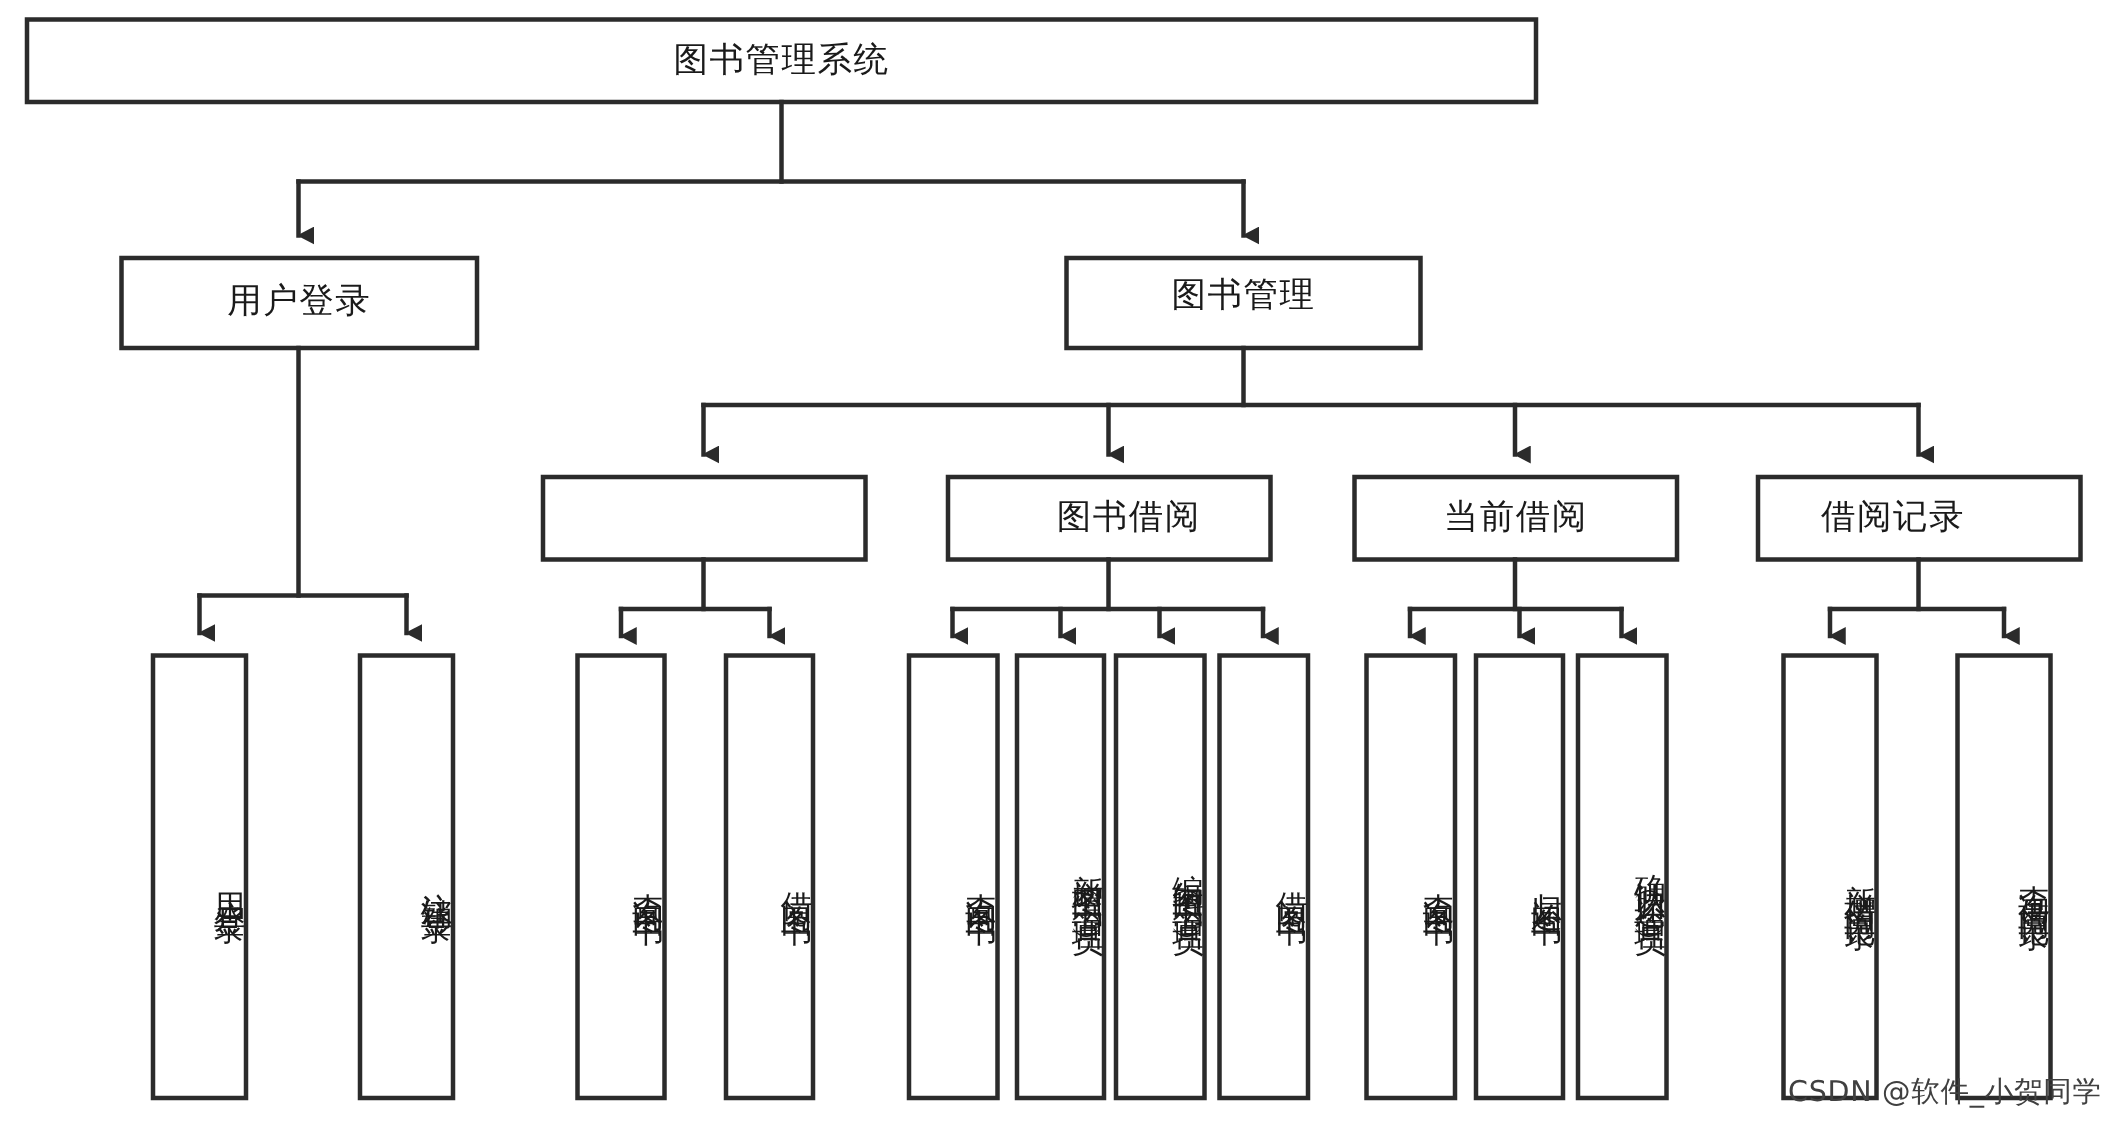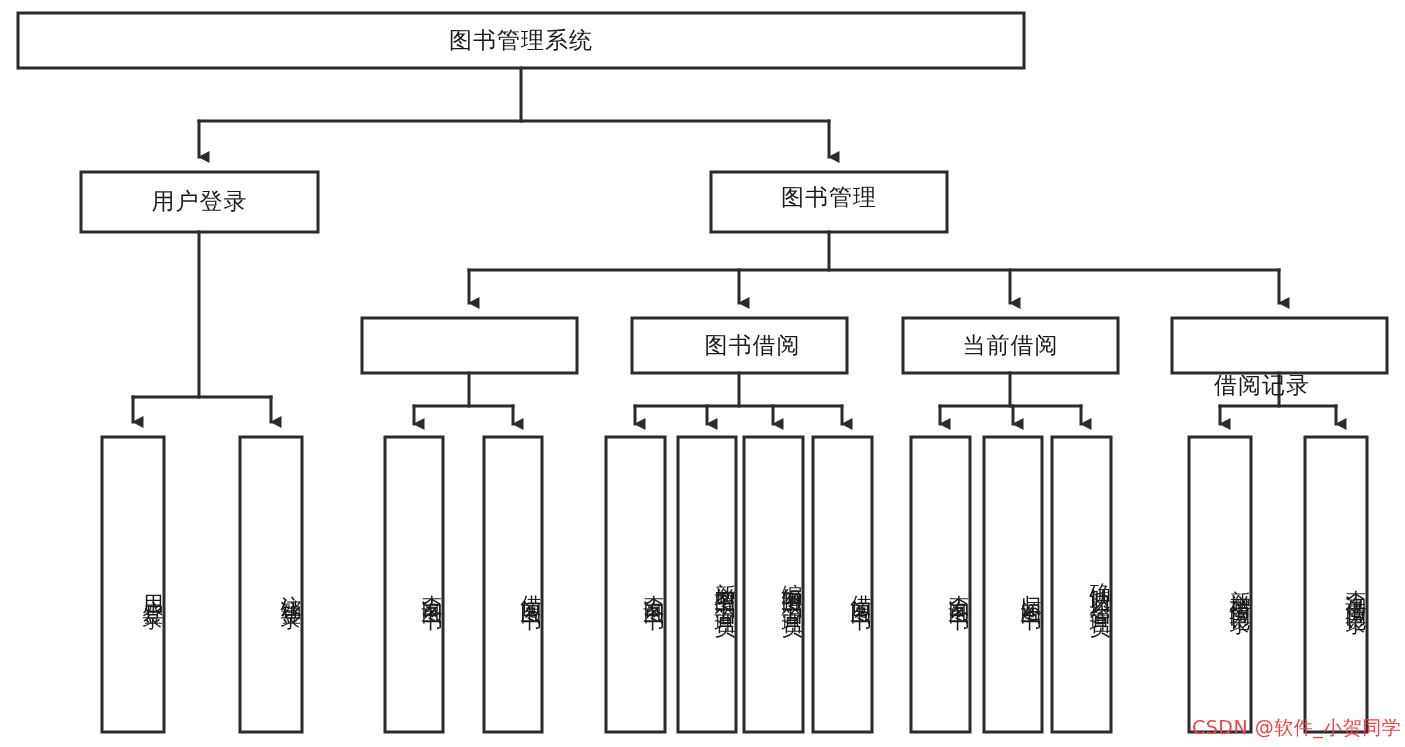--- a/index.html
+++ b/index.html
@@ -61,21 +61,21 @@
     font-size: 21px;
     letter-spacing: 5px;
     line-height: 1.1;
     align-items: flex-start;
     justify-content: center;
     padding-top: 6px;
   }
   .watermark {
     position: absolute;
     font-size: 19px;
-    color: #ef4444;
+    color: #404040;
     white-space: nowrap;
     letter-spacing: 0.5px;
     pointer-events: none;
   }
 </style>
 </head>
 <body>
 
 <div id="diagram-root">
 
@@ -160,21 +160,21 @@
     </g>
   </svg>
 
   <div class="node-label horizontal" style="left:18px; top:13px; width:1006px; height:55px;">图书管理系统</div>
 
   <div class="node-label horizontal" style="left:81px; top:172px; width:237px; height:60px;">用户登录</div>
   <div class="node-label horizontal" style="left:711px; top:172px; width:236px; height:52px;">图书管理</div>
 
   <div class="node-label horizontal" style="left:632px; top:318px; width:241px; height:55px;">图书借阅</div>
   <div class="node-label horizontal" style="left:903px; top:318px; width:215px; height:55px;">当前借阅</div>
-  <div class="node-label horizontal" style="left:1172px; top:318px; width:180px; height:55px;margin-top:40px;">借阅记录</div>
+  <div class="node-label horizontal" style="left:1172px; top:318px; width:180px; height:55px;">借阅记录</div>
 
   <div class="node-label vertical" style="left:102px; top:472px; width:62px; height:225px;">用户登录</div>
   <div class="node-label vertical" style="left:240px; top:472px; width:62px; height:225px;">注销登录</div>
 
   <div class="node-label vertical" style="left:385px; top:472px; width:58px; height:225px;">查询图书</div>
   <div class="node-label vertical" style="left:484px; top:472px; width:58px; height:225px;">借阅图书</div>
 
   <div class="node-label vertical" style="left:606px; top:472px; width:59px; height:225px;">查询图书</div>
   <div class="node-label vertical" style="left:678px; top:441px; width:58px; height:288px;">新增图书（管理员）</div>
   <div class="node-label vertical" style="left:744px; top:441px; width:59px; height:288px;">编辑图书（管理员）</div>

